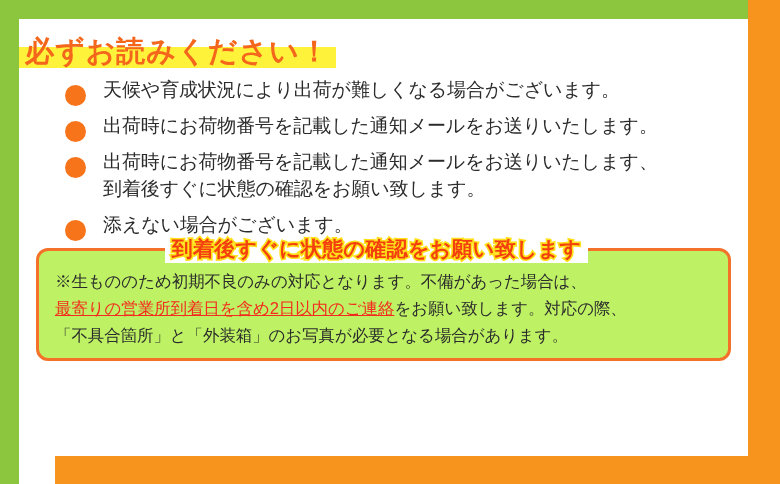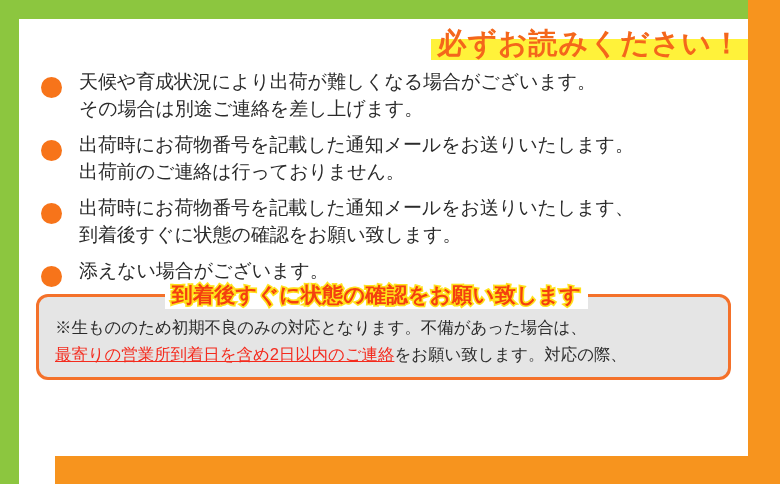--- a/index.html
+++ b/index.html
@@ -36,42 +36,42 @@
     position:absolute;
     left:19px;
     top:19px;
     right:32px;
     bottom:28px;
     background:#ffffff;
   }
 
   
   #headline-row {
-    text-align:right;
-    margin-top:7px;
+    text-align:left;
+    margin-top:15px;
     text-decoration:underline;
   }
   #headline {
     display:inline-block;
     font-size:29px;
     font-weight:bold;
     color:#F4661B;
     letter-spacing:1px;
     line-height:1.18;
     padding:0 6px;
     background:linear-gradient(to top,
         #FFF23A 0%, #FFF23A 62%,
         rgba(255,242,58,0) 62%, rgba(255,242,58,0) 100%);
     white-space:nowrap;
   }
 
   
   #bullet-list {
     margin:9px 0 0 0;
-    padding:0 0 0 22px;
+    padding:0 0 0 46px;
     list-style:none;
   }
   .bullet-item {
     position:relative;
     padding-left:38px;
     margin-bottom:9px;
   }
   .bullet-dot {
     position:absolute;
     left:0;
@@ -92,21 +92,21 @@
 
   
   #check-box-wrap {
     position:relative;
     margin:6px 17px 0 17px;
   }
   #check-box {
     border:3px solid #F4712A;
     border-radius:12px;
     padding:17px 16px 10px 16px;
-    background:#e5e5e5;
+    background:#bef264;
   }
   #check-box-title {
     position:absolute;
     top:-13px;
     left:0;
     right:14px;
     text-align:center;
     pointer-events:none;
   }
   #check-box-title span {
@@ -145,27 +145,25 @@
 
     <div id="headline-row">
       <span id="headline">必ずお読みください！</span>
     </div>
 
     <ul id="bullet-list">
 
       <li class="bullet-item">
         <span class="bullet-dot"></span>
         <span class="bullet-line">天候や育成状況により出荷が難しくなる場合がございます。</span>
-        <span class="bullet-line">その場合は別途ご連絡を差し上げます。</span>
       </li>
 
       <li class="bullet-item">
         <span class="bullet-dot"></span>
         <span class="bullet-line">出荷時にお荷物番号を記載した通知メールをお送りいたします。</span>
-        <span class="bullet-line">出荷前のご連絡は行っておりません。</span>
       </li>
 
       <li class="bullet-item">
         <span class="bullet-dot"></span>
         <span class="bullet-line">出荷時にお荷物番号を記載した通知メールをお送りいたします、</span>
         <span class="bullet-line">到着後すぐに状態の確認をお願い致します。</span>
       </li>
 
       <li class="bullet-item">
         <span class="bullet-dot"></span>
@@ -174,17 +172,18 @@
 
     </ul>
 
     <div id="check-box-wrap">
       <div id="check-box-title">
         <span>到着後すぐに状態の確認をお願い致します</span>
       </div>
       <div id="check-box">
         <span class="box-line">※生もののため初期不良のみの対応となります。不備があった場合は、</span>
         <span class="box-line"><span class="emphasis-red">最寄りの営業所到着日を含め2日以内のご連絡</span><span>をお願い致します。対応の際、</span></span>
+        <span class="box-line">「不具合箇所」と「外装箱」のお写真が必要となる場合があります。</span>
       </div>
     </div>
 
   </div>
 </div>
 
 </body></html>

